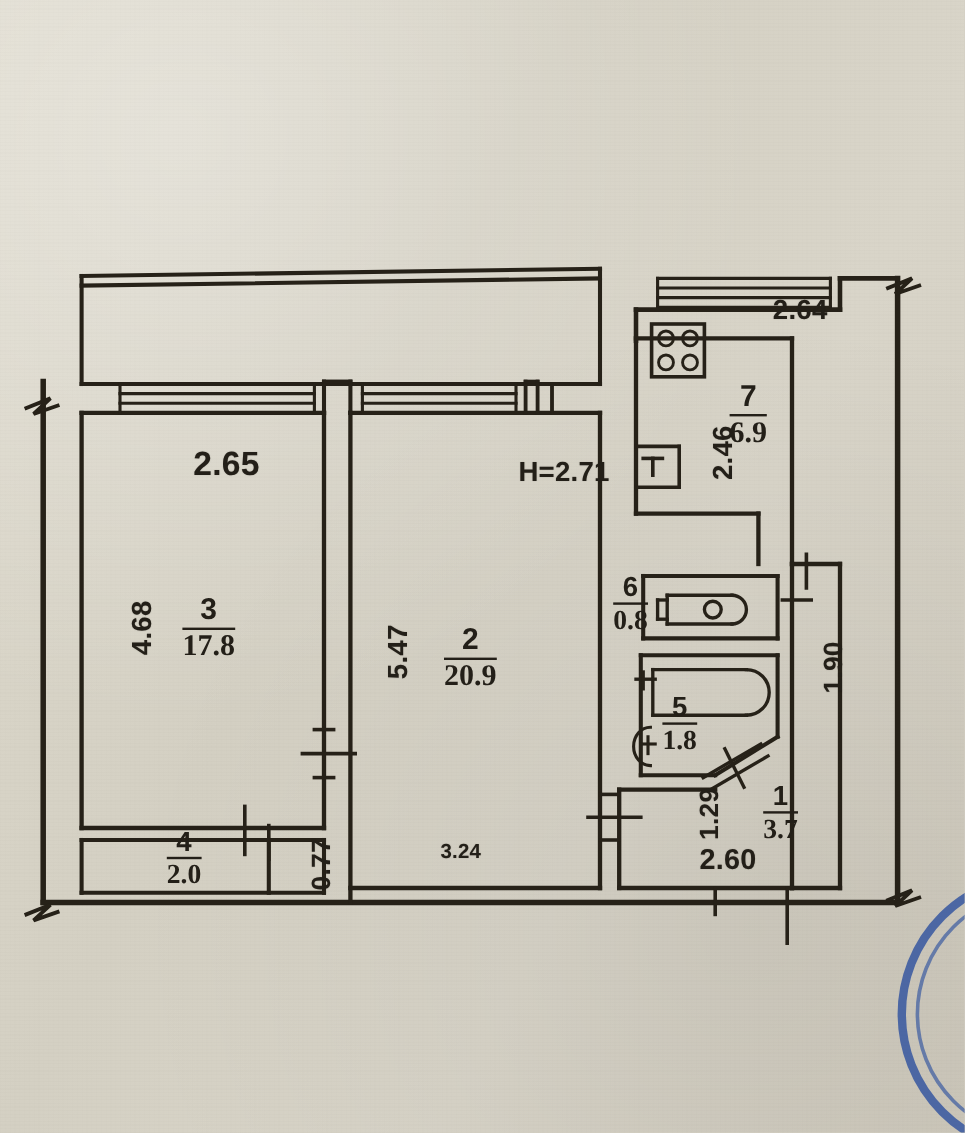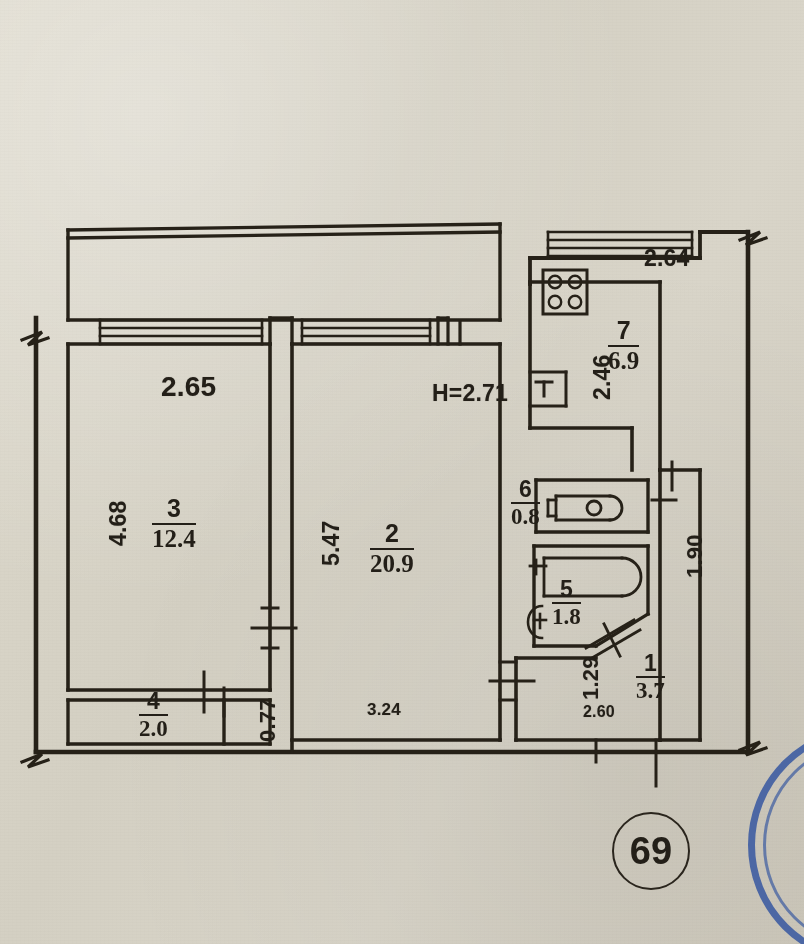--- a/index.html
+++ b/index.html
@@ -344,21 +344,21 @@
 
     </g>
   </svg>
 
   <div class="lbl" style="left:161px; top:371px; font-size:28px;">2.65</div>
 
   <div class="lbl rot" style="left:105px; top:546px; font-size:23px;">4.68</div>
 
   <div class="frac" style="left:152px; top:496px; font-size:25px;">
     <span class="num">3</span>
-    <span class="den">12.4</span>
+    <span class="den">17.8</span>
   </div>
 
   <div class="frac" style="left:139px; top:690px; font-size:23px;">
     <span class="num">4</span>
     <span class="den">2.0</span>
   </div>
 
   <div class="lbl rot" style="left:255px; top:742px; font-size:22px;">0.77</div>
 
   <div class="lbl" style="left:404px; top:380px; font-size:23px;margin-left:28px;">H=2.71</div>
@@ -393,23 +393,22 @@
 
   <div class="lbl rot" style="left:682px; top:578px; font-size:22px;">1.90</div>
 
   <div class="lbl rot" style="left:578px; top:700px; font-size:22px;">1.29</div>
 
   <div class="frac" style="left:636px; top:652px; font-size:23px;">
     <span class="num">1</span>
     <span class="den">3.7</span>
   </div>
 
-  <div class="lbl" style="left:583px; top:703px; font-size:16px;">2.60</div>
-
-  <div id="apt-badge">69</div>
+  <div class="lbl" style="left:583px; top:703px; font-size:24px;">2.60</div>
+
 
   <div id="stamp">
     <div class="ring-outer"></div>
     <div class="ring-inner"></div>
     <svg viewBox="0 0 238 238">
       <defs>
         <path id="stamparc" d="M 119,119 m -86,0 a 86,86 0 1,1 172,0" transform="rotate(205 119 119)"></path>
       </defs>
       <text>
         <textPath href="#stamparc" startOffset="4%"><tspan>ального го</tspan></textPath>

